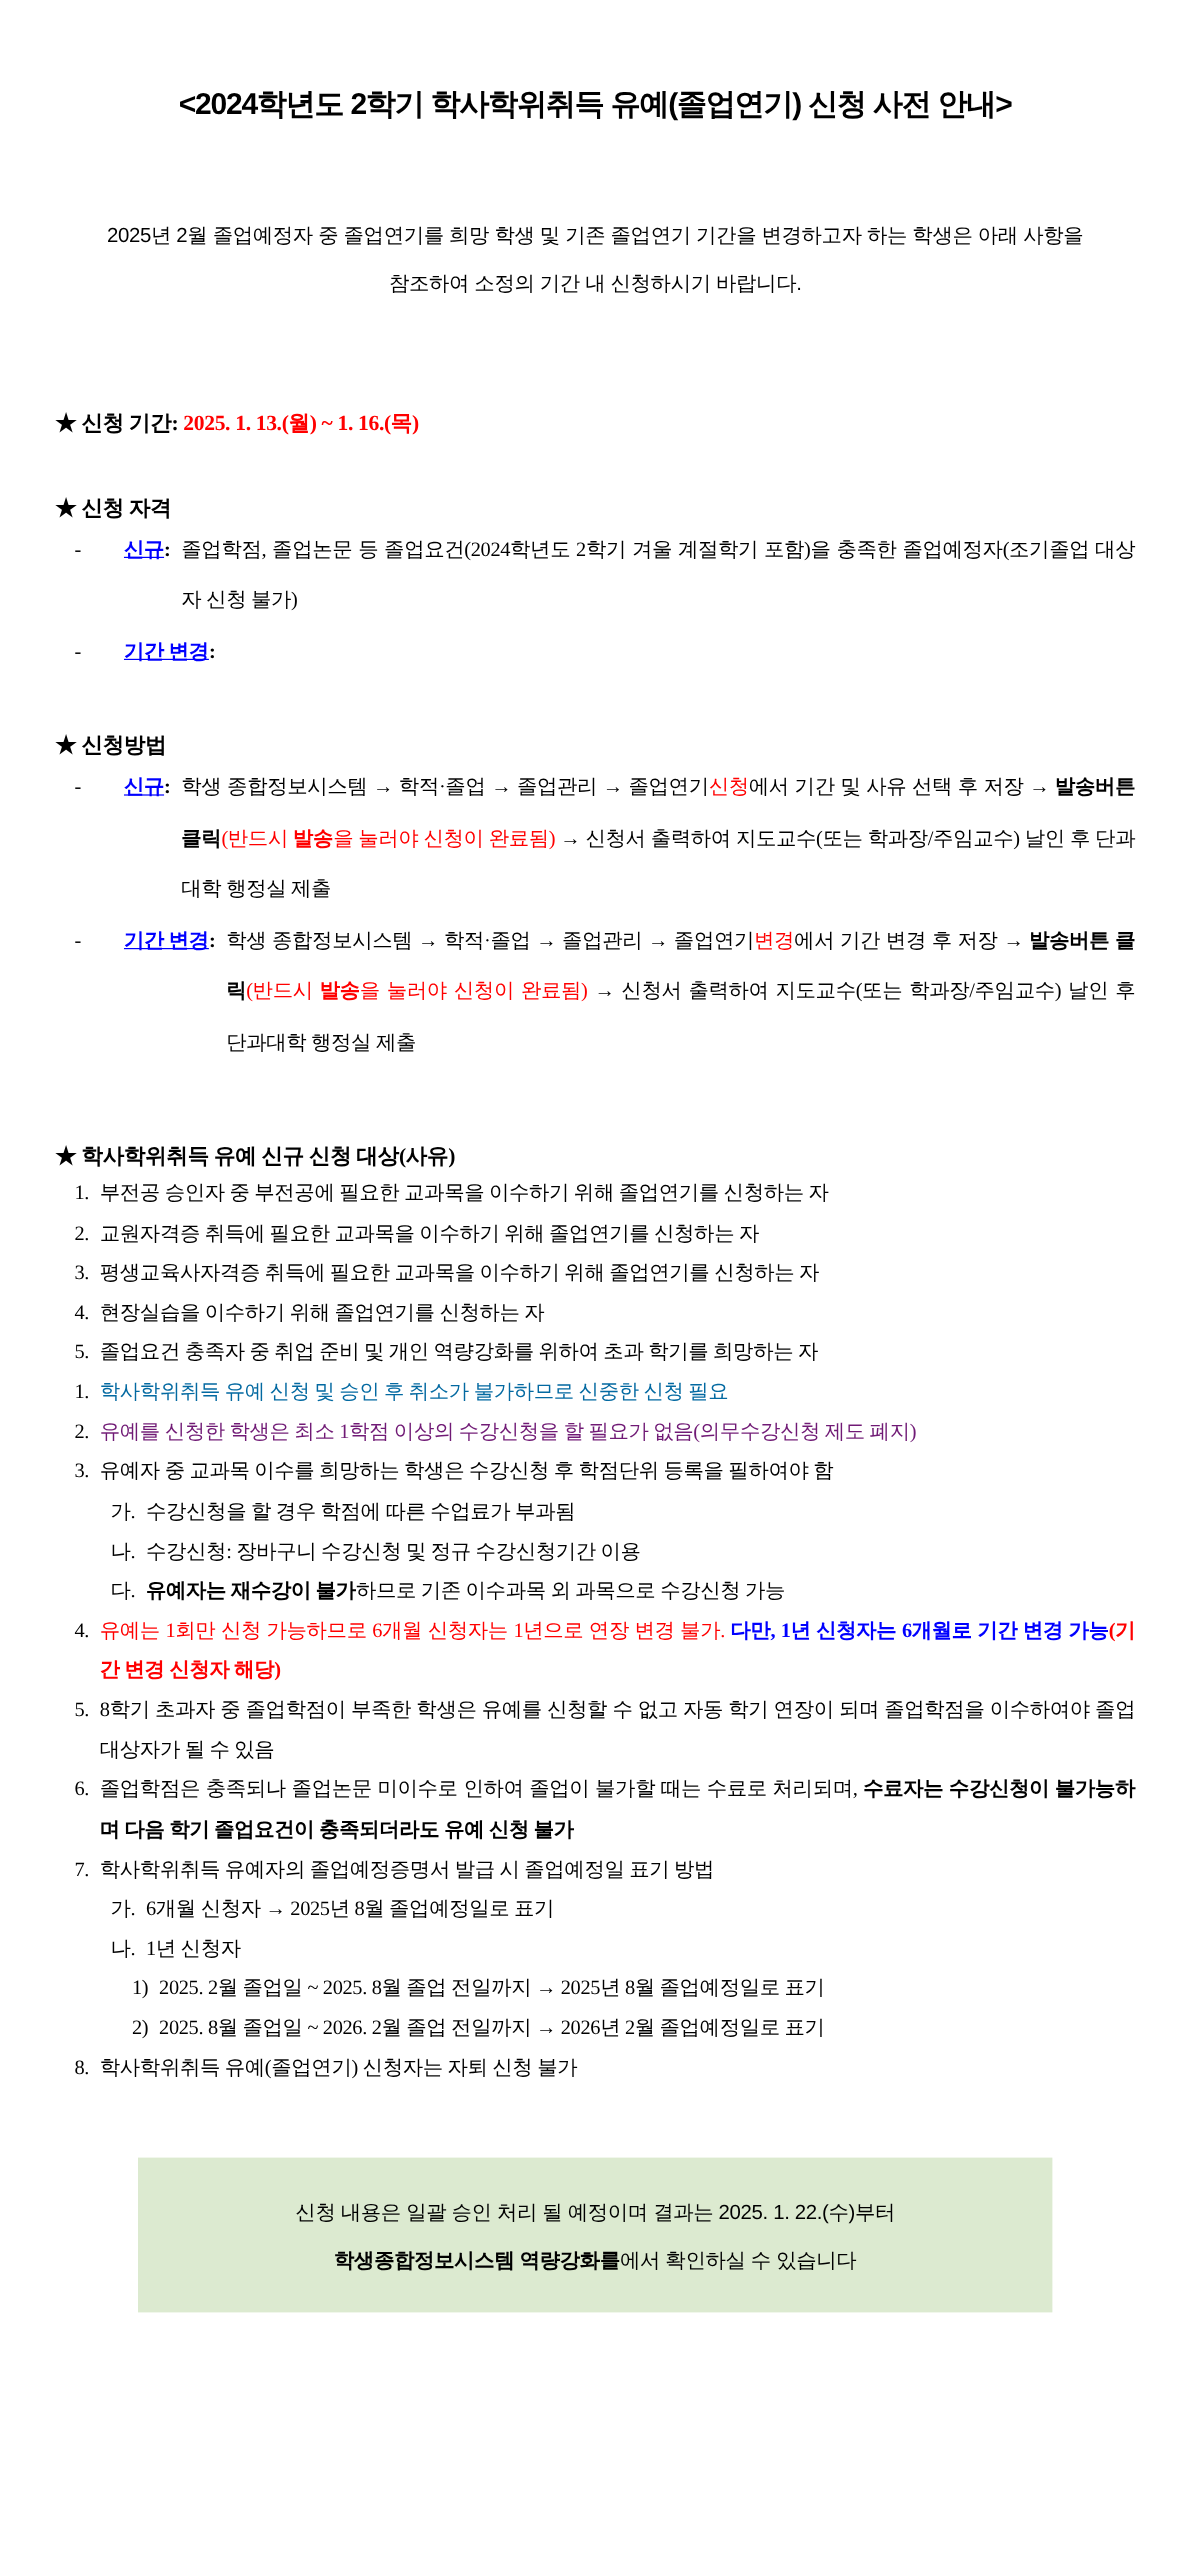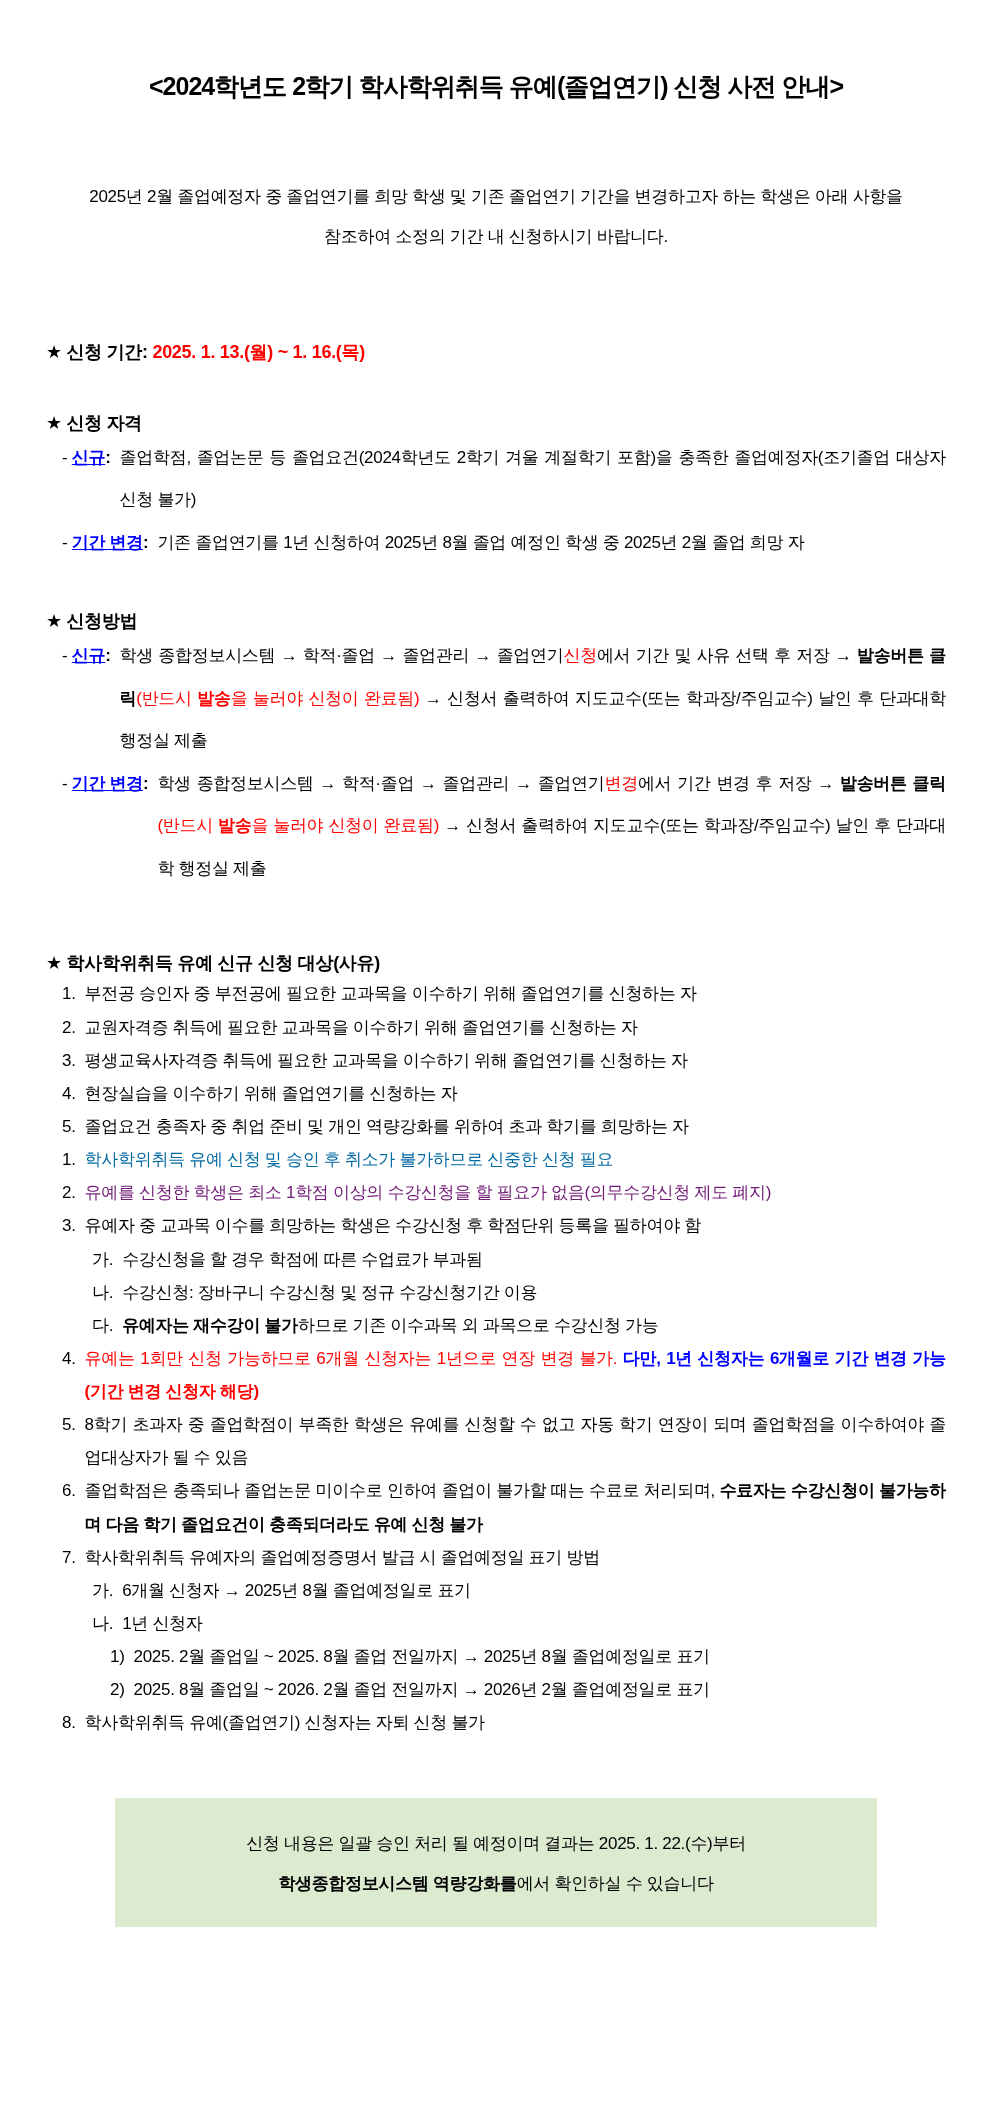--- a/index.html
+++ b/index.html
@@ -21,42 +21,42 @@
     margin-top: 8px;
   }
   .intro {
     margin: 74px 42px 0 42px;
     font-size: 17px;
     line-height: 2.35;
     text-align: center;
     letter-spacing: -0.3px;
   }
   .doc-body { margin-top: 0; }
-  .block { letter-spacing: -0.3px; }
+  .block { letter-spacing: -0.3px; font-family: Liberation Serif, serif; }
   .block.h {
     margin-top: 44px;
     font-size: 18px;
     line-height: 1.5;
   }
   .block.sp-lg { margin-top: 60px; }
   .block.sp-xl { margin-top: 82px; }
   .block.item {
     display: flex;
     align-items: flex-start;
     font-size: 17px;
     line-height: 1.95;
   }
   .block.item.lh-wide { line-height: 2.5; }
   .ind-1 { padding-left: 16px; }
   .ind-2 { padding-left: 46px; }
   .ind-3 { padding-left: 64px; }
   .marker { white-space: nowrap; margin-right: 9px; }
   .body { flex: 1; text-align: justify; }
   .run.b { font-weight: bold; }
-  .run.u { text-decoration: underline; }
+  .run.u { text-decoration: underline; margin-left: 32px; }
   .notice {
     margin: 58px auto 0 auto;
     width: 762px;
     box-sizing: border-box;
     padding: 26px 18px 24px 18px;
     text-align: center;
     font-size: 17px;
     line-height: 2.35;
     letter-spacing: -0.3px;
   }
@@ -72,21 +72,20 @@
 
   <div class="doc-body">
       <div class="block h sp-xl"><span class="run b">★ 신청 기간: </span><span class="run b" style="color: rgb(255, 0, 0);">2025. 1. 13.(월) ~ 1. 16.(목)</span></div>
       <div class="block h"><span class="run b">★ 신청 자격</span></div>
       <div class="block item ind-1 lh-wide">
         <span class="marker"><span class="run">- </span><span class="run b u" style="color: rgb(0, 0, 255);">신규</span><span class="run b">:</span></span>
         <span class="body"><span class="run">졸업학점, 졸업논문 등 졸업요건(2024학년도 2학기 겨울 계절학기 포함)을 충족한 졸업예정자(조기졸업 대상자 신청 불가)</span></span>
       </div>
       <div class="block item ind-1 lh-wide">
         <span class="marker"><span class="run">- </span><span class="run b u" style="color: rgb(0, 0, 255);">기간 변경</span><span class="run b">:</span></span>
-        <span class="body"><span class="run">기존 졸업연기를 1년 신청하여 2025년 8월 졸업 예정인 학생 중 2025년 2월 졸업 희망 자</span></span>
       </div>
       <div class="block h"><span class="run b">★ 신청방법</span></div>
       <div class="block item ind-1 lh-wide">
         <span class="marker"><span class="run">- </span><span class="run b u" style="color: rgb(0, 0, 255);">신규</span><span class="run b">:</span></span>
         <span class="body"><span class="run">학생 종합정보시스템 → 학적·졸업 → 졸업관리 → 졸업연기</span><span class="run" style="color: rgb(255, 0, 0);">신청</span><span class="run">에서 기간 및 사유 선택 후 저장 → </span><span class="run b">발송버튼 클릭</span><span class="run" style="color: rgb(255, 0, 0);">(반드시 </span><span class="run b" style="color: rgb(255, 0, 0);">발송</span><span class="run" style="color: rgb(255, 0, 0);">을 눌러야 신청이 완료됨)</span><span class="run"> → 신청서 출력하여 지도교수(또는 학과장/주임교수) 날인 후 단과대학 행정실 제출</span></span>
       </div>
       <div class="block item ind-1 lh-wide">
         <span class="marker"><span class="run">- </span><span class="run b u" style="color: rgb(0, 0, 255);">기간 변경</span><span class="run b">:</span></span>
         <span class="body"><span class="run">학생 종합정보시스템 → 학적·졸업 → 졸업관리 → 졸업연기</span><span class="run" style="color: rgb(255, 0, 0);">변경</span><span class="run">에서 기간 변경 후 저장 → </span><span class="run b">발송버튼 클릭</span><span class="run" style="color: rgb(255, 0, 0);">(반드시 </span><span class="run b" style="color: rgb(255, 0, 0);">발송</span><span class="run" style="color: rgb(255, 0, 0);">을 눌러야 신청이 완료됨)</span><span class="run"> → 신청서 출력하여 지도교수(또는 학과장/주임교수) 날인 후 단과대학 행정실 제출</span></span>
       </div>

